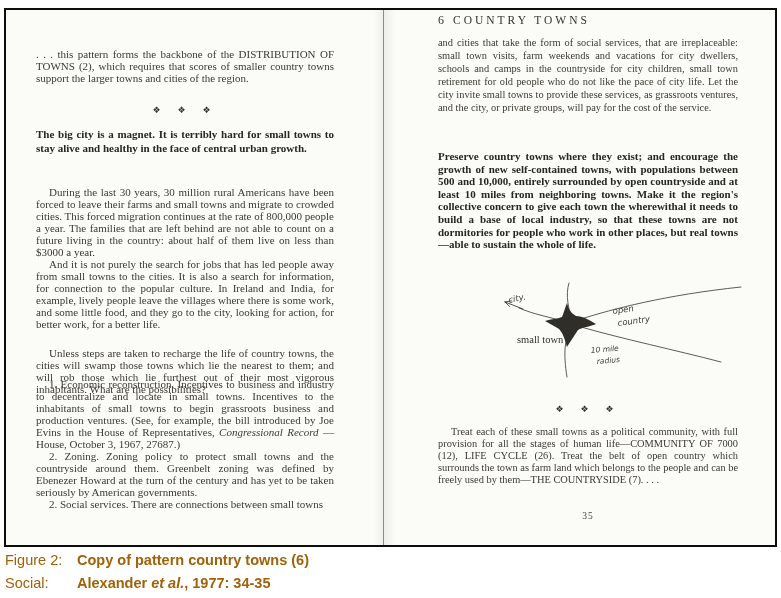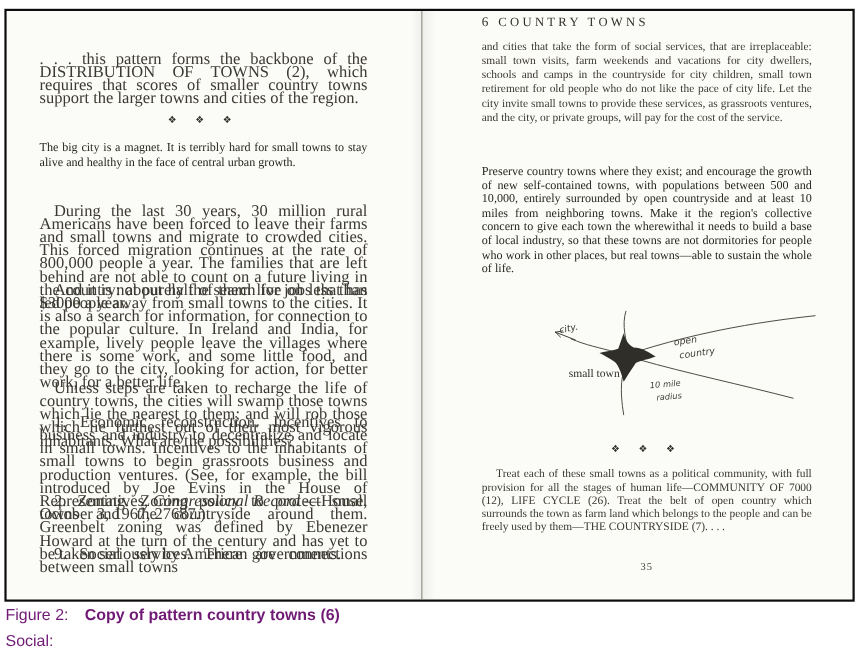--- a/index.html
+++ b/index.html
@@ -19,27 +19,27 @@
   .gutter-line{
     position:absolute;left:377px;top:0;width:1px;height:100%;
     background:#8e8d7f;
   }
   .page{position:absolute;top:0;height:100%;}
   .page-left{left:30px;width:298px;}
   .page-right{left:432px;width:300px;}
   .blk{position:absolute;left:0;right:0;margin:0;}
   .bk{
     font-family:"Liberation Serif", serif;color:#3b3930;
-    font-size:15px;line-height:12px;text-align:justify;
+    font-size:11px;line-height:12px;text-align:justify;
   }
   .bk-r{font-size:10.4px;line-height:13px;}
   .bk-close{font-size:10.4px;line-height:12px;}
   .indent{text-indent:13px;}
   .bold-blk{
-    font-family:"Liberation Serif", serif;font-weight:normal;color:#27261f;
+    font-family:"Liberation Serif", serif;font-weight:bold;color:#27261f;
     font-size:11px;line-height:14px;text-align:justify;
   }
   .bold-sol{line-height:12.6px;}
   .orn{
     text-align:center;font-size:9px;letter-spacing:7px;color:#33322b;
     font-family:"DejaVu Sans", sans-serif;
   }
   .pagenum{
     text-align:center;font-family:"Liberation Serif", serif;
     font-size:9.5px;letter-spacing:1px;color:#46443a;
@@ -55,21 +55,21 @@
   .diagram svg{display:block;}
   .hand{
     font-family:"DejaVu Sans", sans-serif;font-style:italic;
     font-size:8.5px;fill:#3e3d36;
   }
   .hand-sm{font-size:7.5px;}
   .printed{
     font-family:"Liberation Serif", serif;font-size:10.5px;fill:#2f2e28;
   }
   
-  .caption{position:absolute;left:5px;top:552px;width:740px;color:#701a75;}
+  .caption{position:absolute;left:5px;top:552px;width:740px;color:#a16207;}
   .cap-row{display:flex;align-items:baseline;height:23px;font-size:14.5px;}
   .cap-label{width:72px;flex:0 0 72px;}
   .cap-text{flex:1;font-weight:bold;}
 </style>
 </head>
 <body>
 
 <div class="scan">
   <div class="gutter-shadow"></div>
   <div class="gutter-line"></div>
@@ -84,21 +84,21 @@
     <p class="blk bk indent" style="top:176px;">During the last 30 years, 30 million rural Americans have been forced to leave their farms and small towns and migrate to crowded cities. This forced migration continues at the rate of 800,000 people a year. The families that are left behind are not able to count on a future living in the country: about half of them live on less than $3000 a year.</p>
 
     <p class="blk bk indent" style="top:248px;">And it is not purely the search for jobs that has led people away from small towns to the cities. It is also a search for information, for connection to the popular culture. In Ireland and India, for example, lively people leave the villages where there is some work, and some little food, and they go to the city, looking for action, for better work, for a better life.</p>
 
     <p class="blk bk indent" style="top:320px;margin-top:17px;">Unless steps are taken to recharge the life of country towns, the cities will swamp those towns which lie the nearest to them; and will rob those which lie furthest out of their most vigorous inhabitants. What are the possibilities?</p>
 
     <p class="blk bk indent" style="top:368px;"><span>1. Economic reconstruction. Incentives to business and industry to decentralize and locate in small towns. Incentives to the inhabitants of small towns to begin grassroots business and production ventures. (See, for example, the bill introduced by Joe Evins in the House of Representatives, </span><span class="ital">Congressional Record</span><span> —House, October 3, 1967, 27687.)</span></p>
 
     <p class="blk bk indent" style="top:440px;">2. Zoning. Zoning policy to protect small towns and the countryside around them. Greenbelt zoning was defined by Ebenezer Howard at the turn of the century and has yet to be taken seriously by American governments.</p>
 
-    <p class="blk bk indent" style="top:488px;">9. Social services. There are connections between small towns</p>
+    <p class="blk bk indent" style="top:488px;">2. Social services. There are connections between small towns</p>
 
   </div>
 
   <div class="page page-right">
     <div class="blk rp-header" style="top:3px;"><span class="hnum">6</span><span>COUNTRY TOWNS</span></div>
 
     <p class="blk bk bk-r" style="top:26px;">and cities that take the form of social services, that are irreplaceable: small town visits, farm weekends and vacations for city dwellers, schools and camps in the countryside for city children, small town retirement for old people who do not like the pace of city life. Let the city invite small towns to provide these services, as grassroots ventures, and the city, or private groups, will pay for the cost of the service.</p>
 
 
     <p class="blk bold-blk bold-sol" style="top:140px;">Preserve country towns where they exist; and encourage the growth of new self-contained towns, with populations between 500 and 10,000, entirely surrounded by open countryside and at least 10 miles from neighboring towns. Make it the region's collective concern to give each town the wherewithal it needs to build a base of local industry, so that these towns are not dormitories for people who work in other places, but real towns—able to sustain the whole of life.</p>
@@ -139,14 +139,15 @@
   </div>
 </div>
 
 <div class="caption">
   <div class="cap-row">
     <span class="cap-label">Figure 2:</span>
     <span class="cap-text">Copy of pattern country towns (6)</span>
   </div>
   <div class="cap-row">
     <span class="cap-label">Social:</span>
+    <span class="cap-text"><span>Alexander </span><span class="ital">et al.</span><span>, 1977: 34-35</span></span>
   </div>
 </div>
 
 </body></html>

